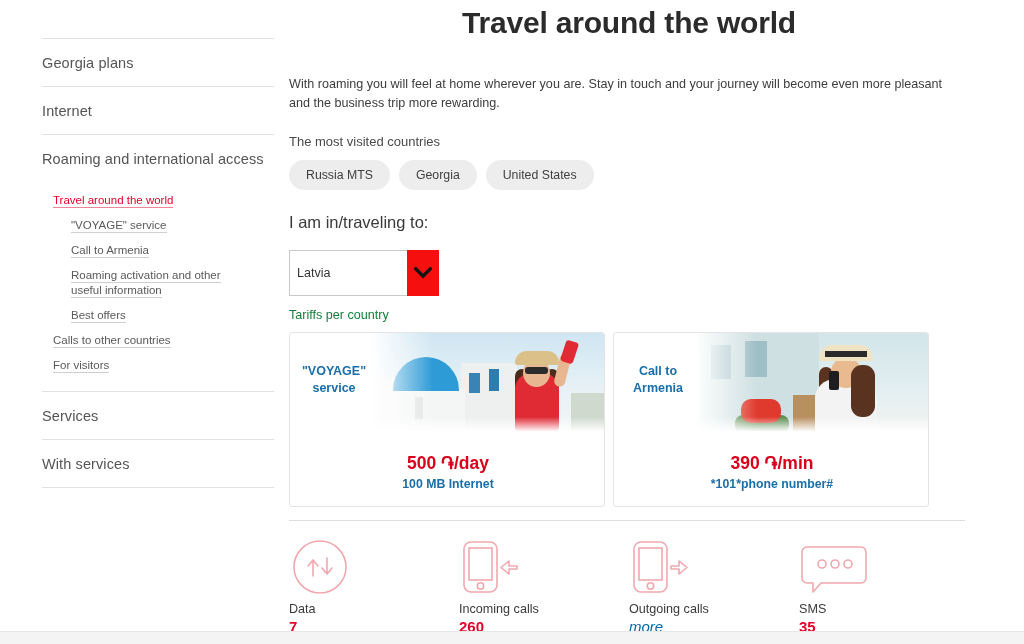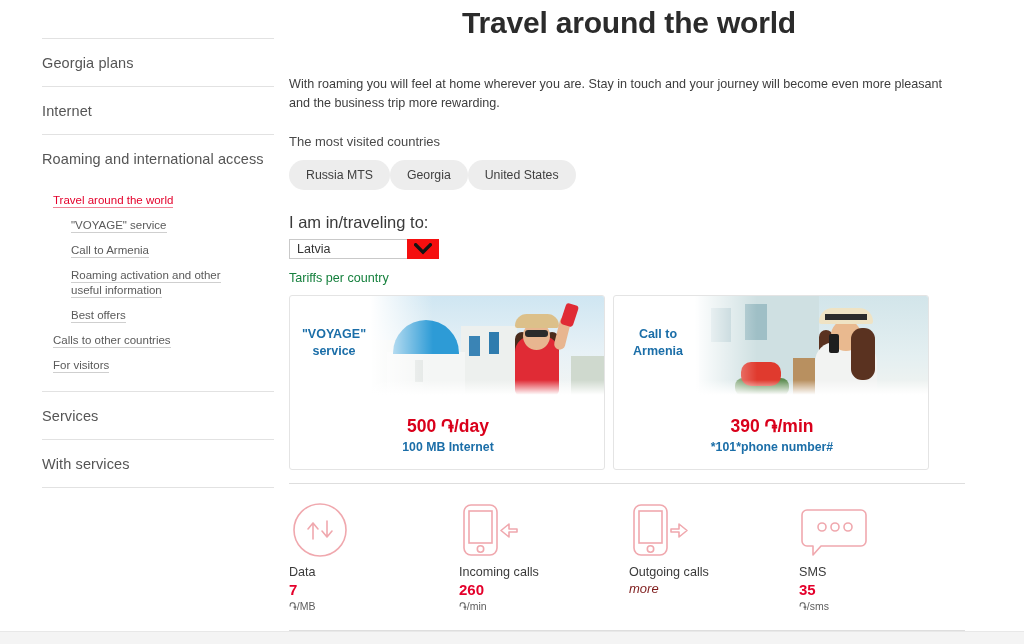--- a/index.html
+++ b/index.html
@@ -49,30 +49,30 @@
     font-size:30px; font-weight:bold; color:#2b2b2b;
     letter-spacing:-.2px; padding-top:6px;
   }
   .intro {
     margin-top:35px; width:672px;
     font-size:12.6px; color:#3d3d3d; line-height:1.5;
   }
   .section-label {
     margin-top:21px; font-size:13px; color:#4a4a4a;
   }
-  .chips { margin-top:11px; display:flex; }
+  .chips { margin-top:11px; display:flex; gap:9px; }
   .chip {
     background:#ededed; border-radius:16px;
     padding:8px 17px; font-size:12.3px; color:#3f3f3f;
     cursor:pointer; white-space:nowrap;
   }
 
   .ask { margin-top:23px; font-size:16.5px; color:#3a3a3a; }
   .select-wrap {
-    margin-top:7px; display:flex; width:150px; height:20px;
+    margin-top:18px; display:flex; width:150px; height:46px;
   }
   .select-box {
     flex:1; border:1px solid #c9c9c9; border-right:none; background:#fff;
     display:flex; align-items:center; padding-left:7px;
     font-size:12.5px; color:#333;
   }
   .select-btn {
     width:32px; background:#f50f0f; display:flex;
     align-items:center; justify-content:center; cursor:pointer;
   }
@@ -167,21 +167,21 @@
   .chair     { position:absolute; left:104px; top:62px; width:22px; height:38px;
                background:#b89060; }
 
   
   .hr { margin-top:13px; width:676px; height:1px; background:#dedede; }
   .features { margin-top:17px; display:flex; }
   .feat { width:170px; }
   .feat-icon { height:58px; display:flex; align-items:flex-start; }
   .feat-name { margin-top:6px; font-size:12.6px; color:#3a3a3a; }
   .feat-value { margin-top:2px; font-size:15px; font-weight:bold; color:#e4002b; }
-  .feat-value.more { font-size:13px; font-weight:normal; font-style:italic; color:#7f1d1d; }
+  .feat-value.more { font-size:15px; font-weight:normal; font-style:italic; color:#0369a1; }
   .feat-unit { margin-top:2px; font-size:10.5px; color:#5d5d5d; }
 
   .hr2 { margin-top:17px; width:676px; height:1px; background:#dedede; }
 </style>
 </head>
 <body>
 
 <div class="page">
 
   <div class="sidebar">

